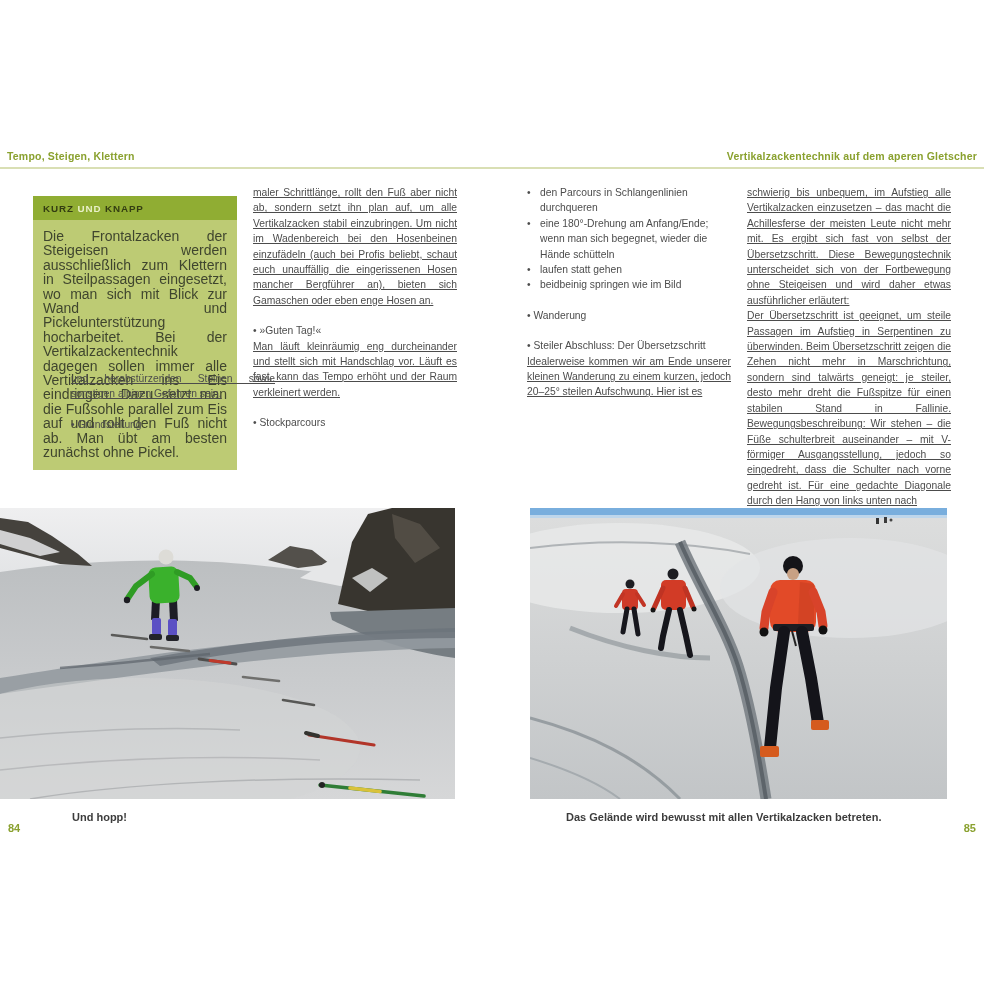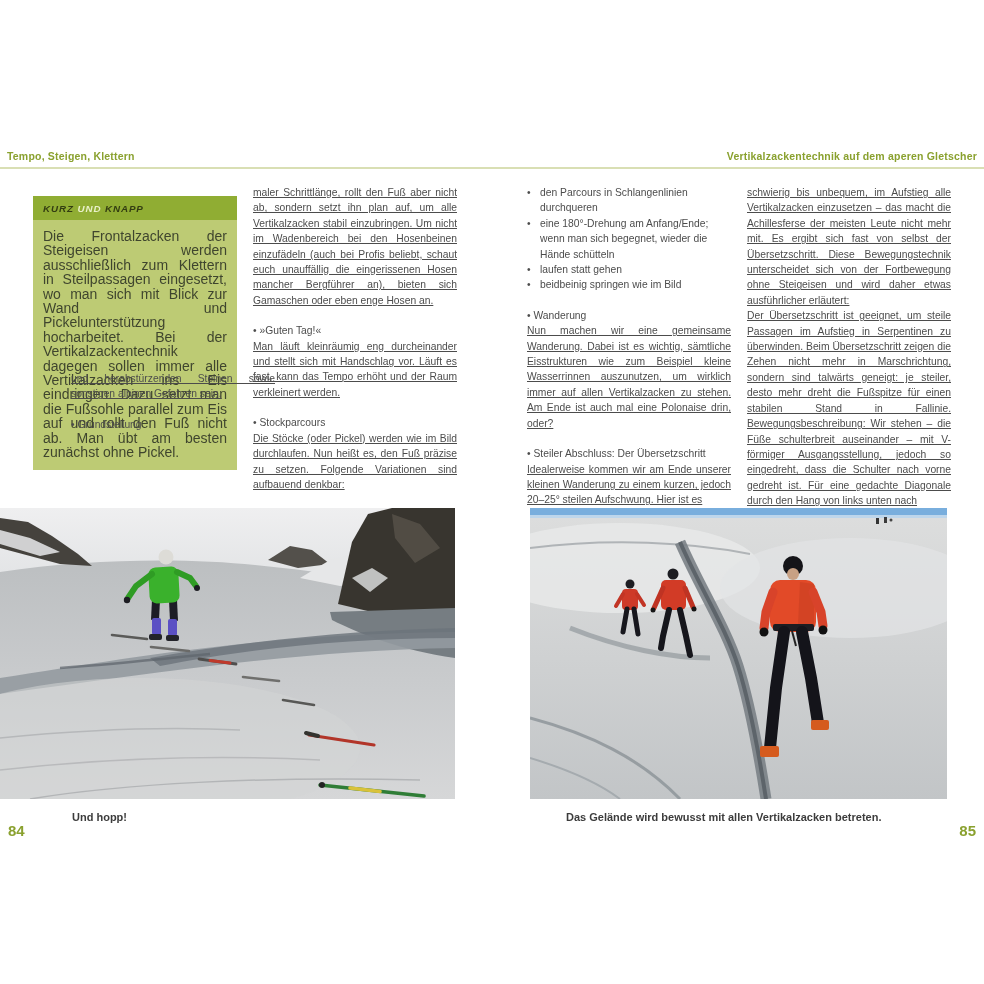--- a/index.html
+++ b/index.html
@@ -6,21 +6,21 @@
   .sheet{position:relative;width:984px;height:984px;background:#fff;overflow:hidden;
          font-family:"Liberation Sans","DejaVu Sans",sans-serif;}
   
   .hdr{position:absolute;top:150px;font-size:10.5px;font-weight:bold;color:#8aa12f;letter-spacing:.2px;}
   .hdr.left{left:7px;}
   .hdr.right{right:7px;}
   .rule{position:absolute;left:0;top:167px;width:984px;height:2px;background:#d9dfb4;}
   
   .kurzbox{position:absolute;left:33px;top:196px;width:204px;}
   .kb-title{background:#90ad33;color:#333d12;font-weight:bold;font-size:9.8px;
-            letter-spacing:.9px;padding:7px 10px 6px 10px;font-style:italic;}
+            letter-spacing:.9px;padding:7px 10px 6px 10px;}
   .kb-und{color:#e9f0c9;}
   .kb-body{background:#bdcb74;color:#3f452e;font-size:14px;line-height:14.4px;
            padding:9px 10px 10px 10px;text-align:justify;}
   
   .col{position:absolute;width:204px;font-size:10.3px;line-height:15.4px;color:#4c4c4c;text-align:justify;}
   .col1{left:33px;top:371px;margin-left:38px;}
   .col2{left:253px;top:185px;}
   .col3{left:527px;top:185px;}
   .col4{left:747px;top:185px;}
   .p{margin:0;text-decoration:underline;}
@@ -29,21 +29,21 @@
   .bi .b{width:13px;flex:none;}
   
   .photo{position:absolute;top:508px;height:291px;overflow:hidden;background:#cfd1d3;}
   .photo.pleft{left:0;width:455px;}
   .photo.pright{left:530px;width:417px;}
   .photo svg{display:block;width:100%;height:100%;}
   
   .caption{position:absolute;top:811px;font-size:11px;font-weight:bold;color:#3c3c3c;margin-left:36px;}
   .caption.cleft{left:36px;}
   .caption.cright{left:530px;}
-  .pagenum{position:absolute;top:822px;color:#8aa12f;font-size:15px;font-weight:bold;}
+  .pagenum{position:absolute;top:822px;color:#8aa12f;font-size:11px;font-weight:bold;}
   .pagenum.nleft{left:8px;}
   .pagenum.nright{right:8px;}
 </style>
 </head>
 <body>
 
 <div class="sheet">
 
   <div class="hdr left">Tempo, Steigen, Klettern</div>
   <div class="hdr right">Vertikalzackentechnik auf dem aperen Gletscher</div>
@@ -61,42 +61,40 @@
   <div class="col col1">
     <p class="p">und herabstürzenden Steinen sowie sonstigen alpinen Gefahren sein.</p>
     <p class="bh">• Grundstellung</p>
   </div>
 
   <div class="col col2">
     <p class="p">maler Schrittlänge, rollt den Fuß aber nicht ab, sondern setzt ihn plan auf, um alle Vertikalzacken stabil einzubringen. Um nicht im Wadenbereich bei den Hosenbeinen einzufädeln (auch bei Profis beliebt, schaut euch unauffällig die eingerissenen Hosen mancher Bergführer an), bieten sich Gamaschen oder eben enge Hosen an.</p>
     <p class="bh">• »Guten Tag!«</p>
     <p class="p">Man läuft kleinräumig eng durcheinander und stellt sich mit Handschlag vor. Läuft es fast, kann das Tempo erhöht und der Raum verkleinert werden.</p>
     <p class="bh">• Stockparcours</p>
-    <p class="p">Die Stöcke (oder Pickel) werden wie im Bild durchlaufen. Nun heißt es, den Fuß präzise zu setzen. Folgende Variationen sind aufbauend denkbar:</p>
   </div>
 
   <div class="col col3">
     <div class="bi">
       <span class="b">•</span>
       <span>den Parcours in Schlangenlinien durchqueren</span>
     </div>
     <div class="bi">
       <span class="b">•</span>
       <span>eine 180°-Drehung am Anfang/Ende; wenn man sich begegnet, wieder die Hände schütteln</span>
     </div>
     <div class="bi">
       <span class="b">•</span>
       <span>laufen statt gehen</span>
     </div>
     <div class="bi">
       <span class="b">•</span>
       <span>beidbeinig springen wie im Bild</span>
     </div>
     <p class="bh">• Wanderung</p>
-    <p class="p">Nun machen wir eine gemeinsame Wanderung. Dabei ist es wichtig, sämtliche Eisstrukturen wie zum Beispiel kleine Wasserrinnen auszunutzen, um wirklich immer auf allen Vertikalzacken zu stehen. Am Ende ist auch mal eine Polonaise drin, oder?</p>
     <p class="bh">• Steiler Abschluss: Der Übersetzschritt</p>
     <p class="p">Idealerweise kommen wir am Ende unserer kleinen Wanderung zu einem kurzen, jedoch 20–25° steilen Aufschwung. Hier ist es</p>
   </div>
 
   <div class="col col4">
     <p class="p">schwierig bis unbequem, im Aufstieg alle Vertikalzacken einzusetzen – das macht die Achillesferse der meisten Leute nicht mehr mit. Es ergibt sich fast von selbst der Übersetzschritt. Diese Bewegungstechnik unterscheidet sich von der Fortbewegung ohne Steigeisen und wird daher etwas ausführlicher erläutert:</p>
     <p class="p">Der Übersetzschritt ist geeignet, um steile Passagen im Aufstieg in Serpentinen zu überwinden. Beim Übersetzschritt zeigen die Zehen nicht mehr in Marschrichtung, sondern sind talwärts geneigt: je steiler, desto mehr dreht die Fußspitze für einen stabilen Stand in Fallinie. Bewegungsbeschreibung: Wir stehen – die Füße schulterbreit auseinander – mit V-förmiger Ausgangsstellung, jedoch so eingedreht, dass die Schulter nach vorne gedreht ist. Für eine gedachte Diagonale durch den Hang von links unten nach</p>
   </div>
 
   <figure class="photo pleft" style="margin:0;">

